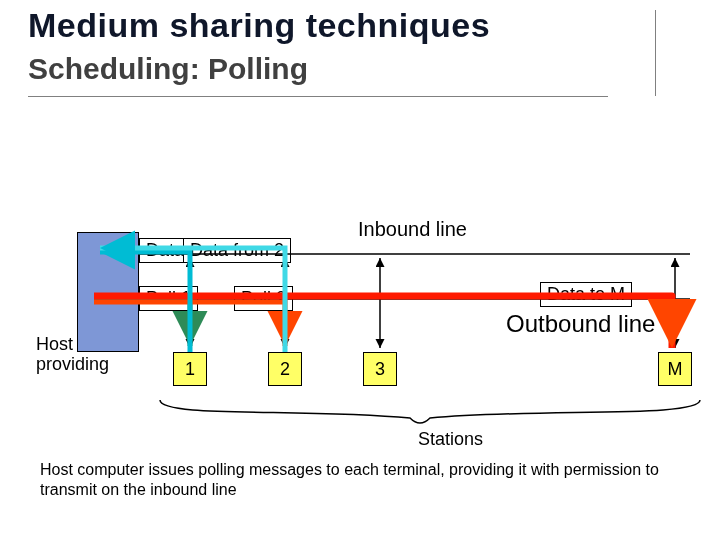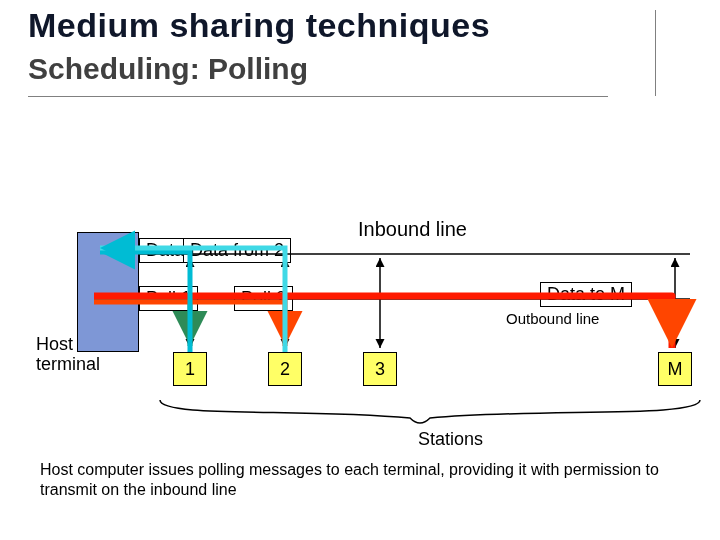--- a/index.html
+++ b/index.html
@@ -78,21 +78,21 @@
     position: absolute;
     left: 322px;
     top: 218px;
     font-size: 20px;
     margin-left: 36px;
   }
   .outbound-label {
     position: absolute;
     left: 506px;
     top: 310px;
-    font-size: 15px;
+    font-size: 24px;
   }
   .msgbox {
     position: absolute;
     background: #fff;
     border: 1px solid #000;
     font-size: 18px;
     padding: 1px 6px;
     white-space: nowrap;
   }
   .stations-label {
@@ -124,21 +124,21 @@
 <body>
 
 <div class="title">Medium sharing techniques</div>
 <div class="subtitle">Scheduling:  Polling</div>
 <div class="hrline"></div>
 <div class="vrline"></div>
 
 <div class="host"></div>
 <div class="hostlabel">
   <span>Host</span><br>
-  <span>terminal</span>
+  <span>providing</span>
 </div>
 
 <div class="inbound-label">Inbound line</div>
 <div class="outbound-label">Outbound line</div>
 
 <div class="station" style="left:173px; top:352px;">1</div>
 <div class="station" style="left:268px; top:352px;">2</div>
 <div class="station" style="left:363px; top:352px;">3</div>
 <div class="station" style="left:658px; top:352px;">M</div>
 

